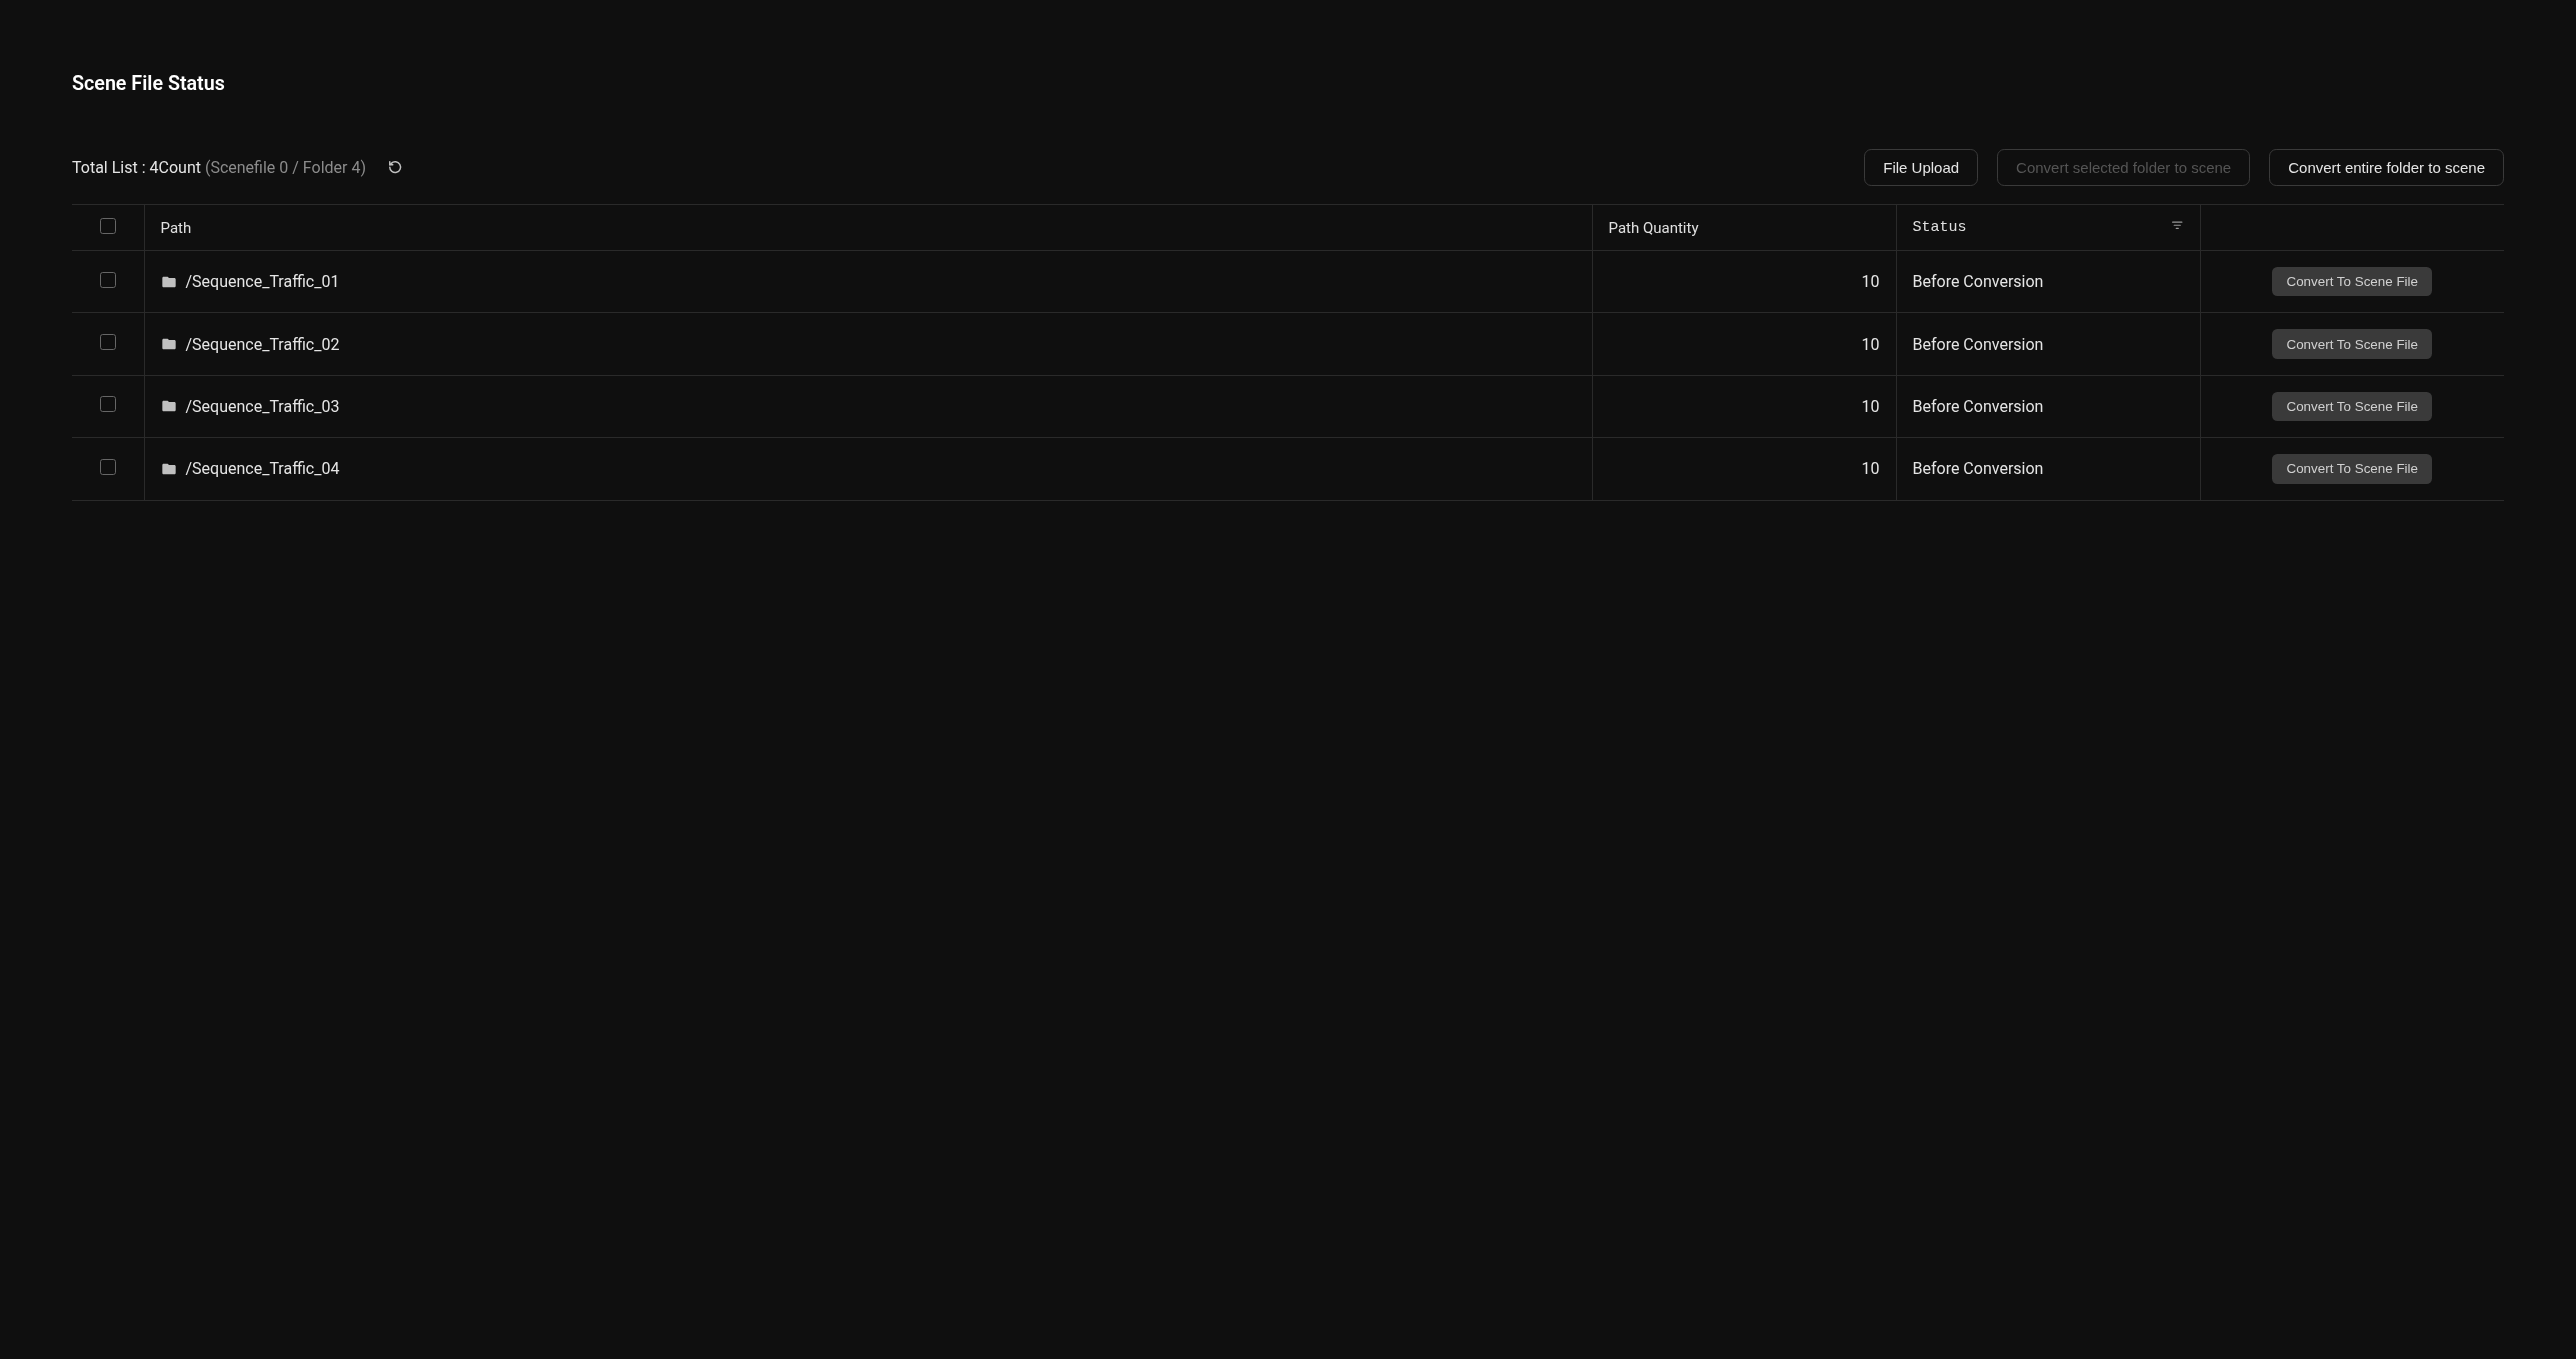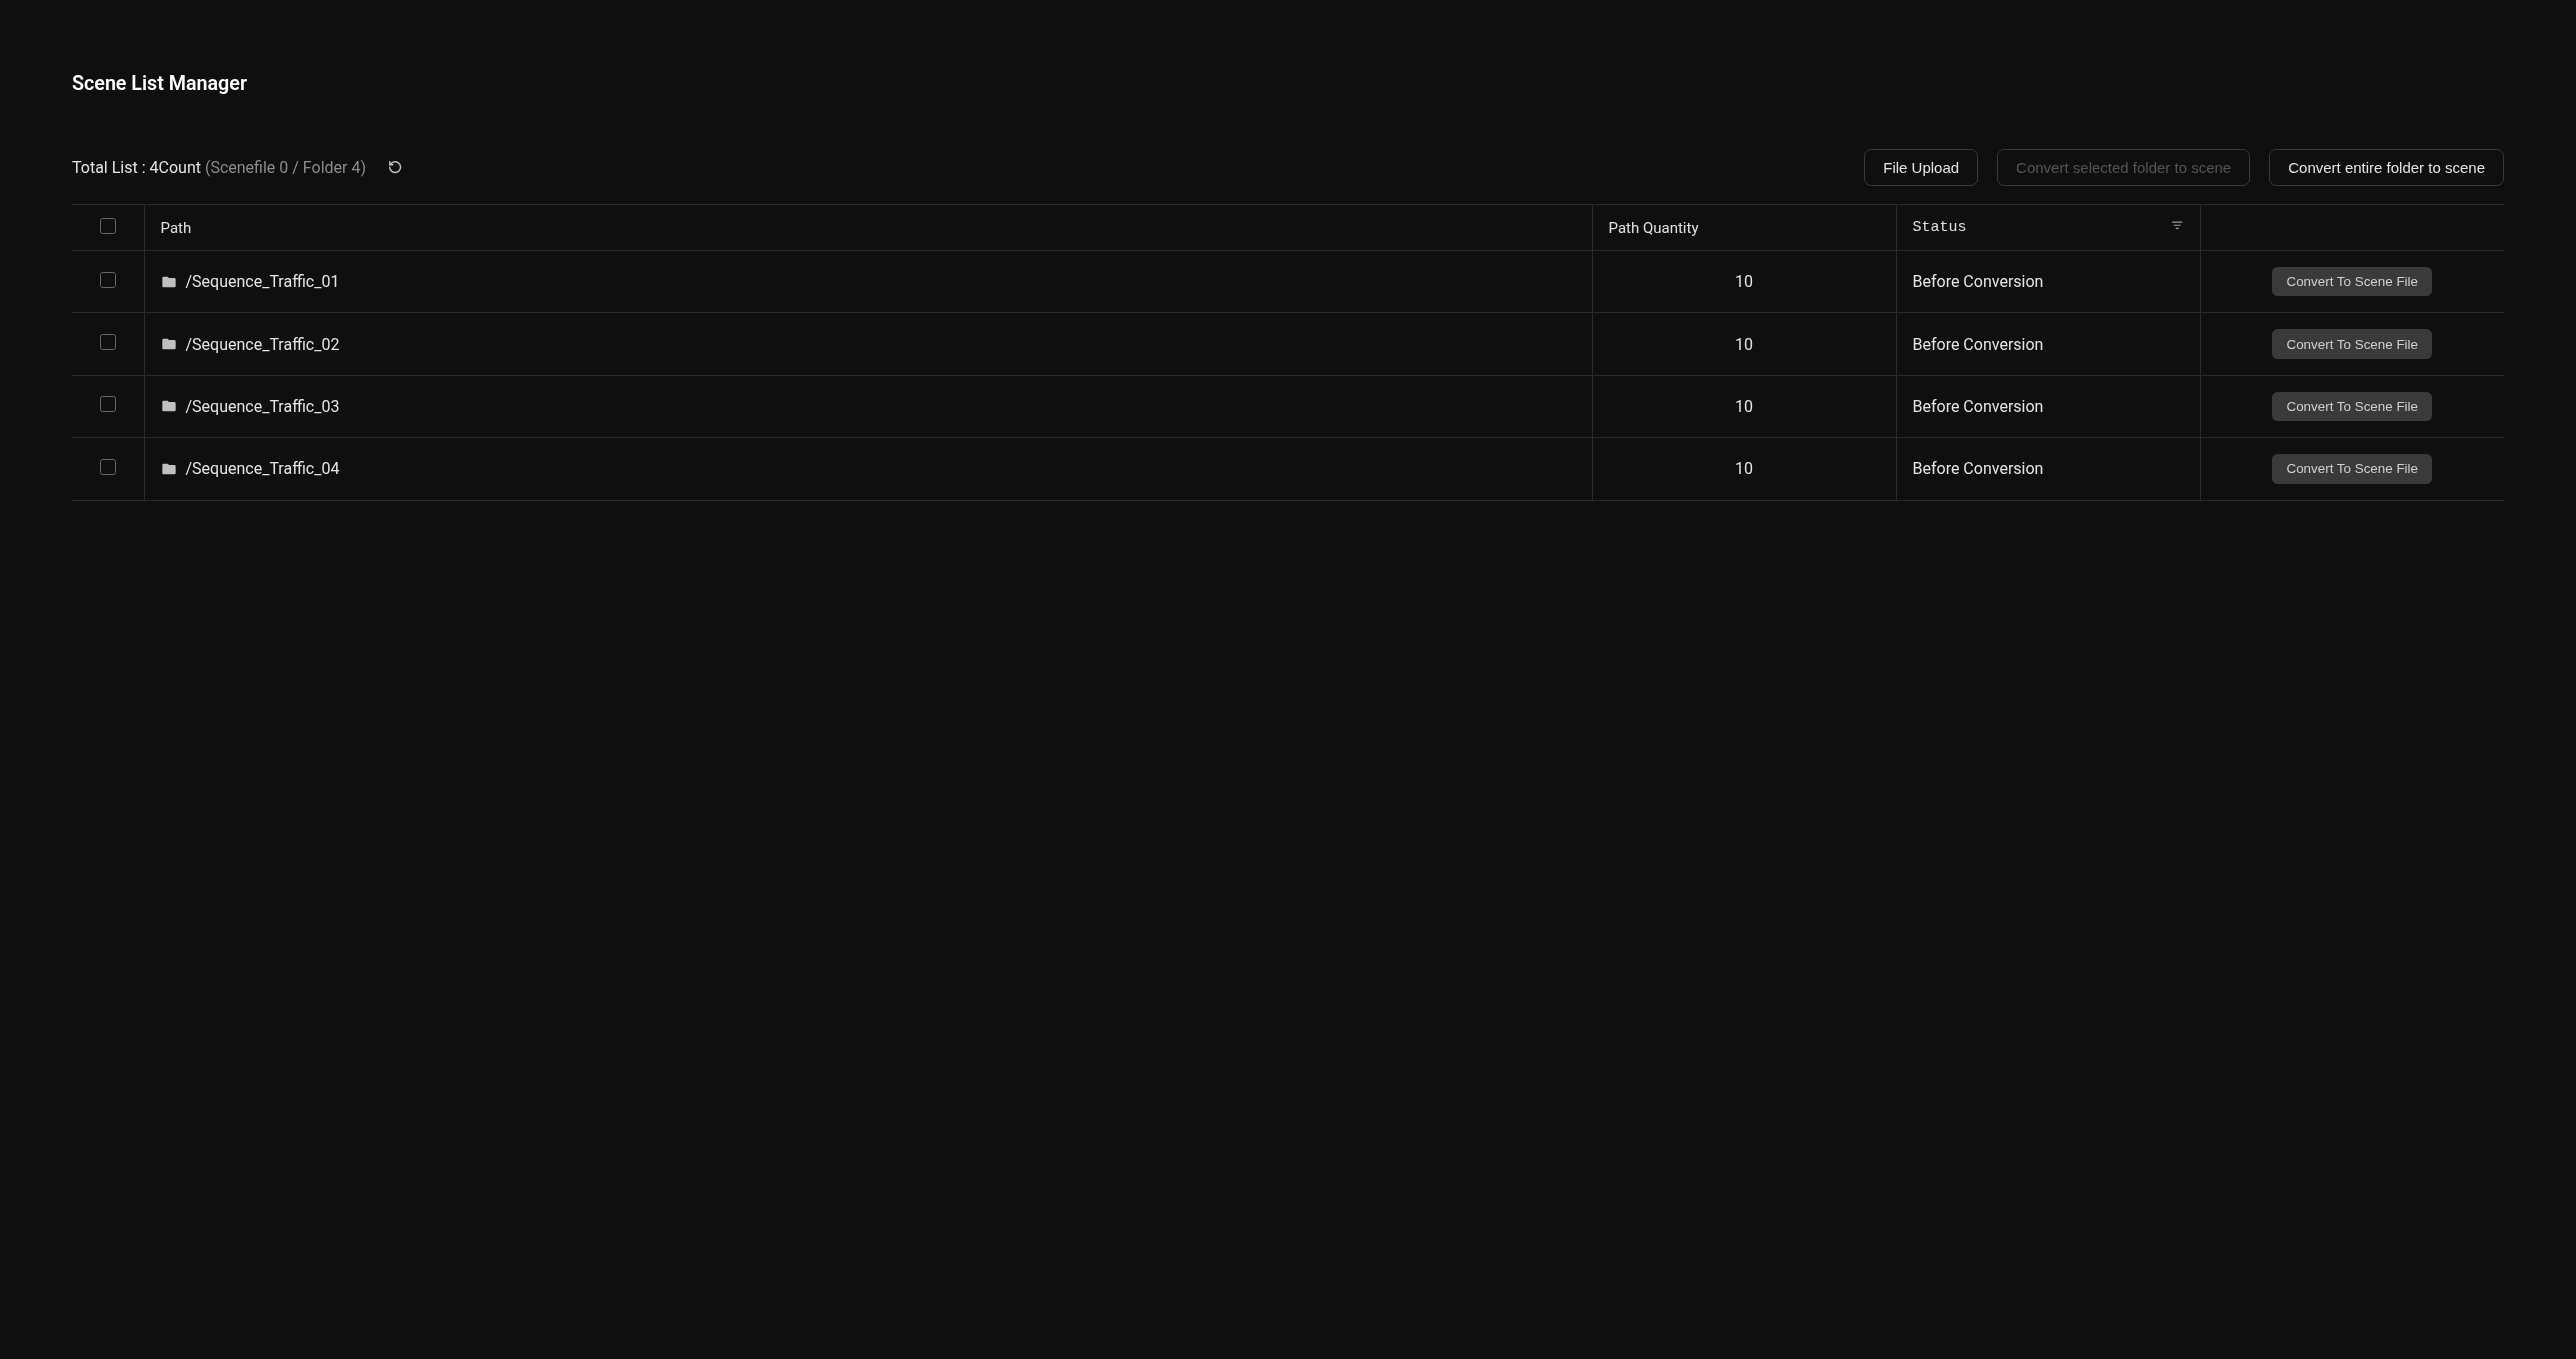--- a/index.html
+++ b/index.html
@@ -133,21 +133,21 @@
     .td-path {
       display: flex;
       align-items: center;
       gap: 9px;
     }
     .folder-icon {
       color: #c0c0c0;
       display: inline-flex;
     }
     .td-frame {
-      text-align: center;
+      text-align: right;
     }
     .td-actions {
       text-align: center;
     }
     .checkbox {
       width: 16px;
       height: 16px;
       border: 1.8px solid #666;
       border-radius: 2.7px;
       background: transparent;
@@ -162,21 +162,21 @@
       color: #d0d0d0;
       border: none;
       cursor: pointer;
     }
   </style>
 </head>
 <body>
 
 <div class="container">
   <div class="header">
-    <h1 class="page-title">Scene List Manager</h1>
+    <h1 class="page-title">Scene File Status</h1>
   </div>
 
   <div class="toolbar">
     <div class="toolbar-left">
       <span class="total-list">
         <span>Total List : </span><span>4</span><span>Count</span>
         <span class="count-detail">(Scenefile 0 / Folder 4)</span>
       </span>
       <span class="refresh-icon">
         <svg width="14.3" height="14.3" viewBox="0 0 24 24" fill="none" stroke="currentColor" stroke-width="2.5" stroke-linecap="round" stroke-linejoin="round">

